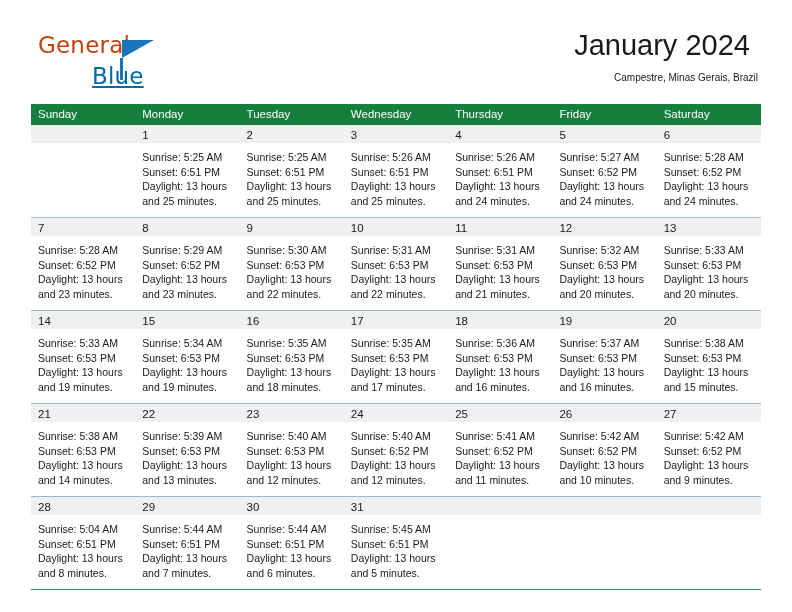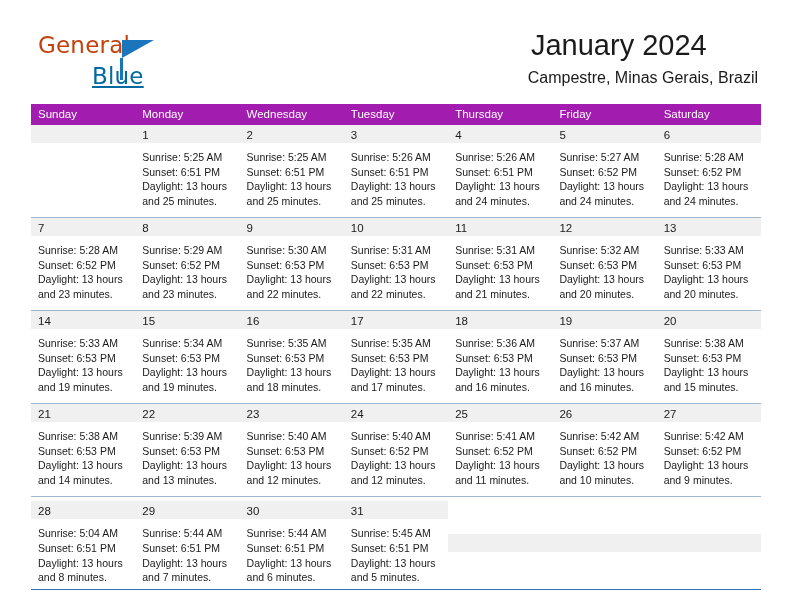--- a/index.html
+++ b/index.html
@@ -83,40 +83,40 @@
   }
   .cal-title {
     font-size: 29px;
     color: #1a1a1a;
     line-height: 34px;
     white-space: nowrap;
     font-weight: normal;
     font-family: "Liberation Sans", sans-serif;
   }
   .cal-subtitle {
-    font-size: 16px;
+    font-size: 10px;
     color: #1a1a1a;
     line-height: 20px;
     margin-top: 6px;
     white-space: nowrap;
     font-family: "Liberation Sans", sans-serif;
     margin-left: 48px;
   }
 
   
   .calendar {
     position: absolute;
     left: 31px;
     top: 104px;
     width: 730px;
   }
 
   .weekday-row {
     display: flex;
-    background: #a21caf;
+    background: #15803d;
     height: 21px;
   }
   .weekday {
     flex: 1 1 0;
     color: #ffffff;
     font-size: 11.5px;
     line-height: 21px;
     padding-left: 7px;
     box-sizing: border-box;
     white-space: nowrap;
@@ -124,21 +124,20 @@
   }
 
   .week-row {
     position: relative;
     display: flex;
     height: 92px;
     border-bottom: 1.4px solid #9fb8cd;
   }
   .week-row:last-child {
     border-bottom: 1.4px solid #2e74b5;
-    align-items: center;
   }
 
   .day-cell {
     flex: 1 1 0;
     position: relative;
     box-sizing: border-box;
     overflow: hidden;
   }
   .day-number-band {
     height: 18px;
@@ -179,22 +178,22 @@
       <div class="cal-title">January 2024</div>
       <div class="cal-subtitle">Campestre, Minas Gerais, Brazil</div>
     </div>
 
   </div>
 
   <div class="calendar">
     <div class="weekday-row">
         <div class="weekday">Sunday</div>
         <div class="weekday">Monday</div>
+        <div class="weekday">Tuesday</div>
         <div class="weekday">Wednesday</div>
-        <div class="weekday">Tuesday</div>
         <div class="weekday">Thursday</div>
         <div class="weekday">Friday</div>
         <div class="weekday">Saturday</div>
       </div>
     <div id="weeks-container">
         <div class="week-row">
           <div class="day-cell empty">
             <div class="day-number-band"><span class="day-number"></span></div>
           </div>
           <div class="day-cell">

